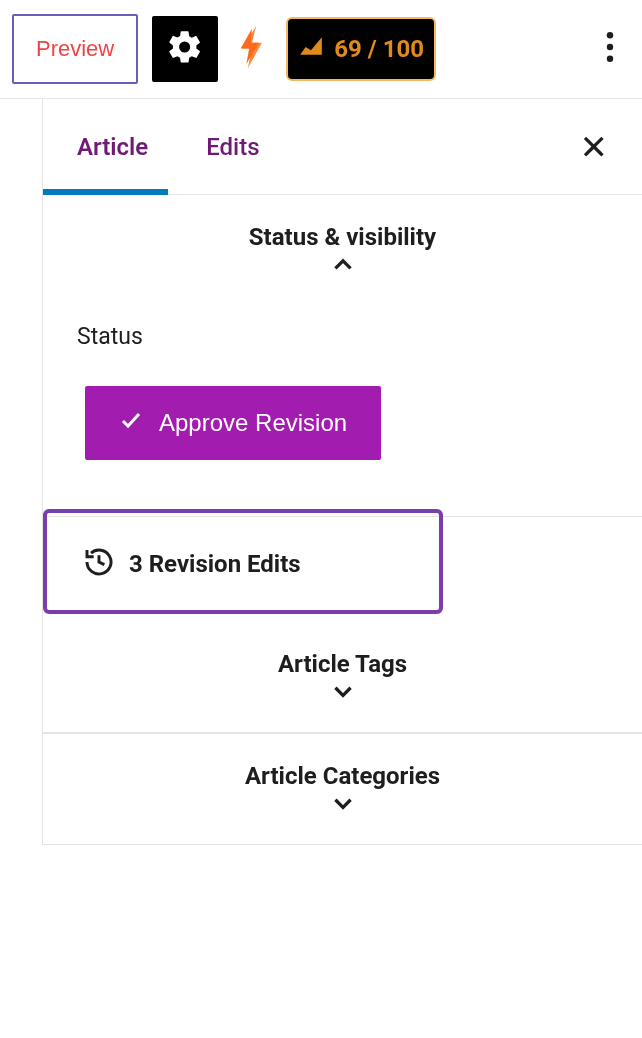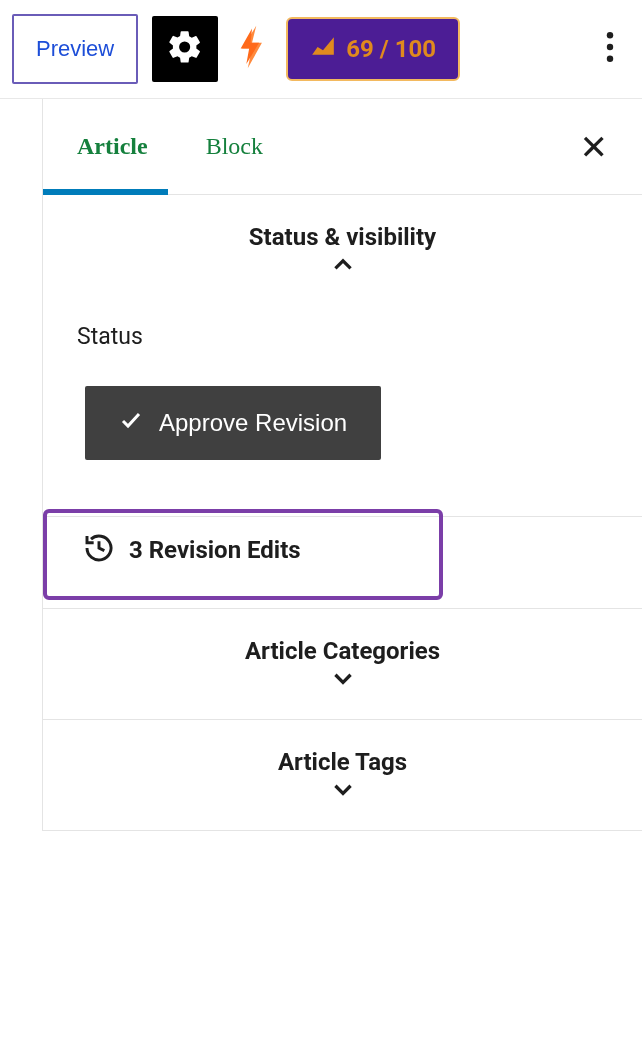--- a/index.html
+++ b/index.html
@@ -11,21 +11,21 @@
   }
   .top-bar {
     display: flex;
     align-items: center;
     padding: 14px 12px 14px 12px;
     border-bottom: 1px solid #e8e8e8;
     gap: 14px;
   }
   .preview-btn {
     border: 2px solid #6a5cb8;
-    color: #1d4ed8;
+    color: #ef4444;
     background: #fff;
     padding: 20px 22px;
     font-size: 22px;
     font-weight: 500;
     cursor: pointer;
     border-radius: 2px;
   }
   .gear-box {
     width: 66px;
     height: 66px;
@@ -40,24 +40,24 @@
   .bolt-icon {
     width: 40px; height: 46px;
     display:flex;align-items:center;justify-content:center;
     cursor:pointer;
   }
   .bolt-icon svg { width: 34px; height: 46px; }
   .score-pill {
     display: flex;
     align-items: center;
     gap: 10px;
-    background: #4c1d95;
+    background: #000000;
     border: 2px solid #f3b95f;
     border-radius: 6px;
-    padding: 16px 22px;
+    padding: 16px 10px;
     color: #e08a1e;
     font-size: 24px;
     font-weight: 700;
     cursor: pointer;
   }
   .score-pill svg { width: 26px; height: 22px; fill: #e08a1e; }
   .kebab {
     margin-left: auto;
     width: 40px; height: 40px;
     display:flex;align-items:center;justify-content:center;
@@ -74,28 +74,27 @@
     display:flex;
     align-items:center;
     border-bottom: 1px solid #e4e4e4;
     padding: 0 34px 0 34px;
     height: 96px;
     position:relative;
   }
   .tab {
     font-size: 24px;
     font-weight: 600;
-    color: #15803d;
+    color: #701a75;
     padding: 0 0 0 0;
     margin-right: 58px;
     height:100%;
     display:flex;align-items:center;
     cursor:pointer;
     position:relative;
-    font-family:Liberation Serif, serif;
   }
   .tab.active::after {
     content:"";
     position:absolute;
     left:-34px; right:-20px;
     bottom:-1px;
     height:6px;
     background:#007cba;
   }
   .tab.inactive { font-weight:500; }
@@ -135,40 +134,40 @@
   }
   .status-label { color:#1e1e1e; }
   .status-value { color:#1e1e1e; }
 
   .approve-btn {
     margin-top: 36px;
     margin-left: 8px;
     display:inline-flex;
     align-items:center;
     gap:16px;
-    background:#404040;
+    background:#a21caf;
     color:#fff;
     border:none;
     padding: 22px 34px;
     font-size: 24px;
     cursor:pointer;
     border-radius: 2px;
   }
   .approve-btn svg { width:24px;height:24px;stroke:#fff;stroke-width:3;fill:none; }
 
   .expanded-section { padding-bottom: 56px; }
 
   .revisions-row {
     display:flex;
     align-items:center;
     gap:14px;
     border: 4px solid #7b3ea8;
     border-radius: 6px;
     margin: 0 0 0 -34px;
-    padding: 19px 34px 28px 36px;
+    padding: 33px 34px 28px 36px;
     cursor:pointer;
     width: 400px;
     position:relative;
     top:-8px;
   }
   .revisions-row svg { width:32px;height:32px; }
   .revisions-text { font-size:24px; font-weight:700; }
   .revisions-wrap{
     padding: 0 0 0 34px;
   }
@@ -215,21 +214,21 @@
           <circle cx="3" cy="25" r="3"></circle>
         </svg>
     </span>
   </div>
 </div>
 
 <div class="panel-wrap">
 
   <div class="tabs">
     <div class="tab active">Article</div>
-    <div class="tab inactive">Block</div>
+    <div class="tab inactive">Edits</div>
     <div class="close-x">
       <span>✕</span>
     </div>
   </div>
 
   <div class="section expanded-section">
     <div class="section-head">
       <div class="section-title">Status &amp; visibility</div>
       <div class="chev">
         <svg viewBox="0 0 24 24">
@@ -256,37 +255,37 @@
         <svg viewBox="0 0 24 24" fill="none" stroke="#1e1e1e" stroke-width="2.2">
           <path d="M3 12a9 9 0 1 0 3-6.7"></path>
           <polyline points="3,3 3,8 8,8"></polyline>
           <polyline points="12,7 12,12 16,14"></polyline>
         </svg>
       </span>
       <span class="revisions-text">3 Revision Edits</span>
     </div>
   </div>
 
+  <div class="section collapsed">
+    <div class="section-head">
+      <div class="section-title">Article Tags</div>
+      <div class="chev">
+        <svg viewBox="0 0 24 24">
+            <polyline points="5,9 12,16 19,9"></polyline>
+          </svg>
+      </div>
+    </div>
+  </div>
+
   <div class="section collapsed" style="border-top:1px solid #e4e4e4;">
     <div class="section-head">
       <div class="section-title">Article Categories</div>
       <div class="chev">
         <svg viewBox="0 0 24 24">
             <polyline points="5,9 12,16 19,9"></polyline>
           </svg>
       </div>
     </div>
   </div>
 
-  <div class="section collapsed">
-    <div class="section-head">
-      <div class="section-title">Article Tags</div>
-      <div class="chev">
-        <svg viewBox="0 0 24 24">
-            <polyline points="5,9 12,16 19,9"></polyline>
-          </svg>
-      </div>
-    </div>
-  </div>
-
 
 
 </div>
 
 </body></html>

